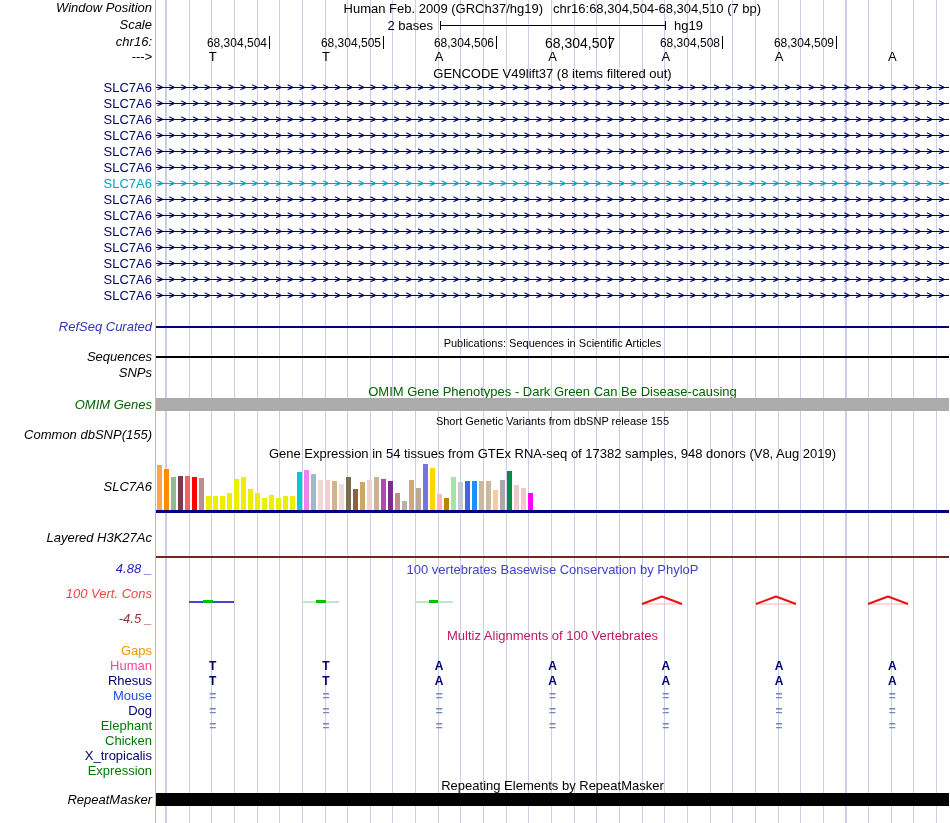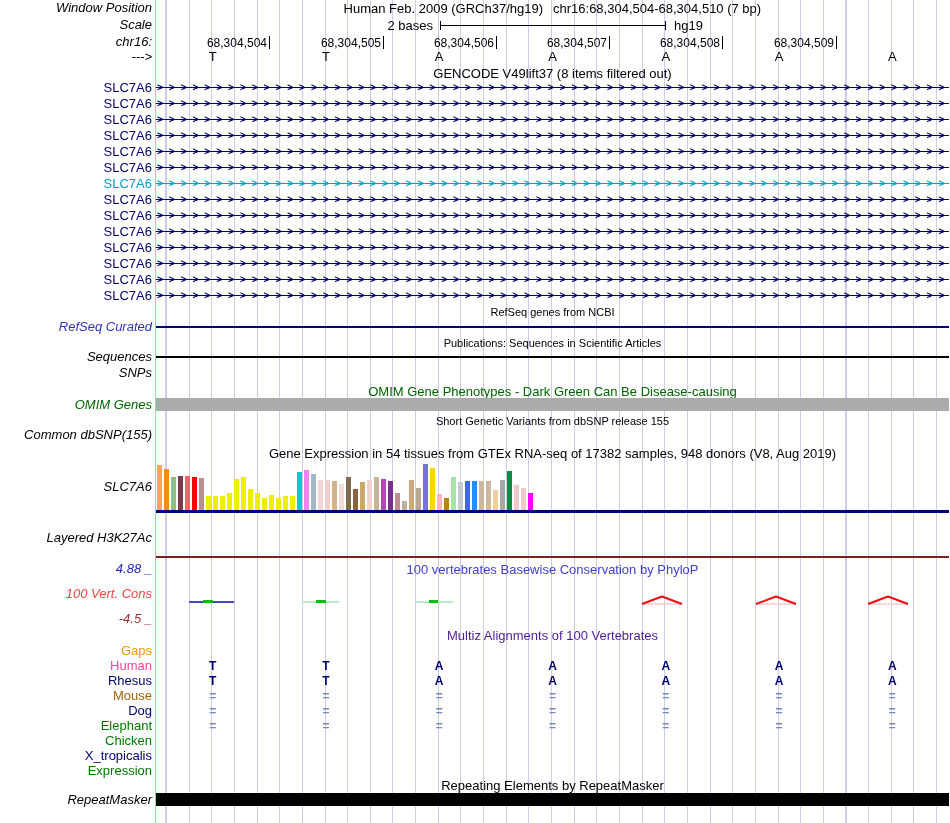--- a/index.html
+++ b/index.html
@@ -32,21 +32,21 @@
 
   <div class="llabel" style="top:34px;">chr16:</div>
   <div id="coords-host">
       <div style="position: absolute; left: 269px; top: 36px; width: 1px; height: 13px; background: rgb(0, 0, 0);"></div>
       <div style="position: absolute; right: 683px; top: 37px; font-size: 12px; line-height: 13px; white-space: nowrap;">68,304,504</div>
       <div style="position: absolute; left: 383px; top: 36px; width: 1px; height: 13px; background: rgb(0, 0, 0);"></div>
       <div style="position: absolute; right: 569px; top: 37px; font-size: 12px; line-height: 13px; white-space: nowrap;">68,304,505</div>
       <div style="position: absolute; left: 496px; top: 36px; width: 1px; height: 13px; background: rgb(0, 0, 0);"></div>
       <div style="position: absolute; right: 456px; top: 37px; font-size: 12px; line-height: 13px; white-space: nowrap;">68,304,506</div>
       <div style="position: absolute; left: 609px; top: 36px; width: 1px; height: 13px; background: rgb(0, 0, 0);"></div>
-      <div style="position: absolute; right: 343px; top: 37px; font-size: 12px; line-height: 13px; white-space: nowrap;">68,304,507</div>
+      <div style="position: absolute; right: 335px; top: 37px; font-size: 14px; line-height: 13px; white-space: nowrap;">68,304,507</div>
       <div style="position: absolute; left: 722px; top: 36px; width: 1px; height: 13px; background: rgb(0, 0, 0);"></div>
       <div style="position: absolute; right: 230px; top: 37px; font-size: 12px; line-height: 13px; white-space: nowrap;">68,304,508</div>
       <div style="position: absolute; left: 836px; top: 36px; width: 1px; height: 13px; background: rgb(0, 0, 0);"></div>
       <div style="position: absolute; right: 116px; top: 37px; font-size: 12px; line-height: 13px; white-space: nowrap;">68,304,509</div>
     </div>
 
   <div class="llabel" style="top:49px;">---&gt;</div>
   <div id="bases-host">
       <div style="position: absolute; left: 202.643px; top: 50px; width: 20px; text-align: center; font-size: 13px; line-height: 14px;">T</div>
       <div style="position: absolute; left: 315.929px; top: 50px; width: 20px; text-align: center; font-size: 13px; line-height: 14px;">T</div>
@@ -124,21 +124,20 @@
         <div style="position: absolute; left: 0px; top: 7px; width: 100%; height: 1px; background: rgb(0, 0, 112);"></div>
         <div style="position: absolute; left: 1px; top: 0px; font-size: 10px; line-height: 16px; letter-spacing: 6px; font-weight: bold; color: rgb(0, 0, 112); white-space: nowrap;">&gt;&gt;&gt;&gt;&gt;&gt;&gt;&gt;&gt;&gt;&gt;&gt;&gt;&gt;&gt;&gt;&gt;&gt;&gt;&gt;&gt;&gt;&gt;&gt;&gt;&gt;&gt;&gt;&gt;&gt;&gt;&gt;&gt;&gt;&gt;&gt;&gt;&gt;&gt;&gt;&gt;&gt;&gt;&gt;&gt;&gt;&gt;&gt;&gt;&gt;&gt;&gt;&gt;&gt;&gt;&gt;&gt;&gt;&gt;&gt;&gt;&gt;&gt;&gt;&gt;&gt;&gt;</div>
       </div>
       <div style="position: absolute; right: 798px; top: 288px; font-size: 13px; line-height: 16px; color: rgb(0, 0, 112); white-space: nowrap;">SLC7A6</div>
       <div style="position: absolute; left: 156px; top: 288px; width: 793px; height: 16px; overflow: hidden;">
         <div style="position: absolute; left: 0px; top: 7px; width: 100%; height: 1px; background: rgb(0, 0, 112);"></div>
         <div style="position: absolute; left: 1px; top: 0px; font-size: 10px; line-height: 16px; letter-spacing: 6px; font-weight: bold; color: rgb(0, 0, 112); white-space: nowrap;">&gt;&gt;&gt;&gt;&gt;&gt;&gt;&gt;&gt;&gt;&gt;&gt;&gt;&gt;&gt;&gt;&gt;&gt;&gt;&gt;&gt;&gt;&gt;&gt;&gt;&gt;&gt;&gt;&gt;&gt;&gt;&gt;&gt;&gt;&gt;&gt;&gt;&gt;&gt;&gt;&gt;&gt;&gt;&gt;&gt;&gt;&gt;&gt;&gt;&gt;&gt;&gt;&gt;&gt;&gt;&gt;&gt;&gt;&gt;&gt;&gt;&gt;&gt;&gt;&gt;&gt;&gt;</div>
       </div>
     </div>
 
-  <div class="title small" style="top:306px;">RefSeq genes from NCBI</div>
   <div class="llabel" id="refseq-label" style="top: 319px; color: rgb(51, 51, 179);">RefSeq Curated</div>
   <div class="bar-line" id="refseq-line" style="top: 326px; height: 2px; background: rgb(0, 0, 128);"></div>
 
   <div class="title small" style="top:337px;">Publications: Sequences in Scientific Articles</div>
   <div class="llabel" style="top:349px;">Sequences</div>
   <div class="bar-line" id="pubs-line" style="top: 356px; height: 2px; background: rgb(0, 0, 0);"></div>
   <div class="llabel" style="top:365px;">SNPs</div>
 
   <div class="title" id="omim-title" style="top: 384px; color: rgb(0, 100, 0);">OMIM Gene Phenotypes - Dark Green Can Be Disease-causing</div>
   <div class="llabel" id="omim-label" style="top: 397px; color: rgb(0, 100, 0);">OMIM Genes</div>
@@ -228,40 +227,40 @@
       <div style="position: absolute; left: 754px; top: 592px; width: 44px; height: 11px;"><svg width="44" height="11" xmlns="http://www.w3.org/2000/svg">
           <path d="M2,9 L42,9" stroke="#FFB3B3" stroke-width="1" fill="none"></path>
           <path d="M2,9 L22,1.5 L42,9" stroke="#EE1111" stroke-width="2" fill="none" stroke-linejoin="round"></path>
         </svg></div>
       <div style="position: absolute; left: 866px; top: 592px; width: 44px; height: 11px;"><svg width="44" height="11" xmlns="http://www.w3.org/2000/svg">
           <path d="M2,9 L42,9" stroke="#FFB3B3" stroke-width="1" fill="none"></path>
           <path d="M2,9 L22,1.5 L42,9" stroke="#EE1111" stroke-width="2" fill="none" stroke-linejoin="round"></path>
         </svg></div>
     </div>
 
-  <div class="title" id="multiz-title" style="top: 628px; color: #4c1d95;">Multiz Alignments of 100 Vertebrates</div>
+  <div class="title" id="multiz-title" style="top: 628px; color: #be185d;">Multiz Alignments of 100 Vertebrates</div>
   <div id="multiz-host">
       <div style="position: absolute; right: 798px; top: 643px; font-size: 13px; line-height: 15px; color: rgb(238, 154, 0); white-space: nowrap;">Gaps</div>
       <div style="position: absolute; right: 798px; top: 658px; font-size: 13px; line-height: 15px; color: #ec4899; white-space: nowrap;">Human</div>
       <div style="position: absolute; left: 202.643px; top: 659px; width: 20px; text-align: center; font-size: 12px; line-height: 14px; font-weight: bold; color: rgb(0, 0, 112);">T</div>
       <div style="position: absolute; left: 315.929px; top: 659px; width: 20px; text-align: center; font-size: 12px; line-height: 14px; font-weight: bold; color: rgb(0, 0, 112);">T</div>
       <div style="position: absolute; left: 429.214px; top: 659px; width: 20px; text-align: center; font-size: 12px; line-height: 14px; font-weight: bold; color: rgb(0, 0, 112);">A</div>
       <div style="position: absolute; left: 542.5px; top: 659px; width: 20px; text-align: center; font-size: 12px; line-height: 14px; font-weight: bold; color: rgb(0, 0, 112);">A</div>
       <div style="position: absolute; left: 655.786px; top: 659px; width: 20px; text-align: center; font-size: 12px; line-height: 14px; font-weight: bold; color: rgb(0, 0, 112);">A</div>
       <div style="position: absolute; left: 769.071px; top: 659px; width: 20px; text-align: center; font-size: 12px; line-height: 14px; font-weight: bold; color: rgb(0, 0, 112);">A</div>
       <div style="position: absolute; left: 882.357px; top: 659px; width: 20px; text-align: center; font-size: 12px; line-height: 14px; font-weight: bold; color: rgb(0, 0, 112);">A</div>
       <div style="position: absolute; right: 798px; top: 673px; font-size: 13px; line-height: 15px; color: rgb(0, 0, 112); white-space: nowrap;">Rhesus</div>
       <div style="position: absolute; left: 202.643px; top: 674px; width: 20px; text-align: center; font-size: 12px; line-height: 14px; font-weight: bold; color: rgb(0, 0, 112);">T</div>
       <div style="position: absolute; left: 315.929px; top: 674px; width: 20px; text-align: center; font-size: 12px; line-height: 14px; font-weight: bold; color: rgb(0, 0, 112);">T</div>
       <div style="position: absolute; left: 429.214px; top: 674px; width: 20px; text-align: center; font-size: 12px; line-height: 14px; font-weight: bold; color: rgb(0, 0, 112);">A</div>
       <div style="position: absolute; left: 542.5px; top: 674px; width: 20px; text-align: center; font-size: 12px; line-height: 14px; font-weight: bold; color: rgb(0, 0, 112);">A</div>
       <div style="position: absolute; left: 655.786px; top: 674px; width: 20px; text-align: center; font-size: 12px; line-height: 14px; font-weight: bold; color: rgb(0, 0, 112);">A</div>
       <div style="position: absolute; left: 769.071px; top: 674px; width: 20px; text-align: center; font-size: 12px; line-height: 14px; font-weight: bold; color: rgb(0, 0, 112);">A</div>
       <div style="position: absolute; left: 882.357px; top: 674px; width: 20px; text-align: center; font-size: 12px; line-height: 14px; font-weight: bold; color: rgb(0, 0, 112);">A</div>
-      <div style="position: absolute; right: 798px; top: 688px; font-size: 13px; line-height: 15px; color: #a16207; white-space: nowrap; margin-left: 8px;">Mouse</div>
+      <div style="position: absolute; right: 798px; top: 688px; font-size: 13px; line-height: 15px; color: #1d4ed8; white-space: nowrap; margin-left: 8px;">Mouse</div>
       <div style="position: absolute; left: 202.643px; top: 689px; width: 20px; text-align: center; font-size: 12px; line-height: 14px; font-weight: bold; color: rgb(119, 136, 187);">=</div>
       <div style="position: absolute; left: 315.929px; top: 689px; width: 20px; text-align: center; font-size: 12px; line-height: 14px; font-weight: bold; color: rgb(119, 136, 187);">=</div>
       <div style="position: absolute; left: 429.214px; top: 689px; width: 20px; text-align: center; font-size: 12px; line-height: 14px; font-weight: bold; color: rgb(119, 136, 187);">=</div>
       <div style="position: absolute; left: 542.5px; top: 689px; width: 20px; text-align: center; font-size: 12px; line-height: 14px; font-weight: bold; color: rgb(119, 136, 187);">=</div>
       <div style="position: absolute; left: 655.786px; top: 689px; width: 20px; text-align: center; font-size: 12px; line-height: 14px; font-weight: bold; color: rgb(119, 136, 187);">=</div>
       <div style="position: absolute; left: 769.071px; top: 689px; width: 20px; text-align: center; font-size: 12px; line-height: 14px; font-weight: bold; color: rgb(119, 136, 187);">=</div>
       <div style="position: absolute; left: 882.357px; top: 689px; width: 20px; text-align: center; font-size: 12px; line-height: 14px; font-weight: bold; color: rgb(119, 136, 187);">=</div>
       <div style="position: absolute; right: 798px; top: 703px; font-size: 13px; line-height: 15px; color: rgb(0, 0, 112); white-space: nowrap;">Dog</div>
       <div style="position: absolute; left: 202.643px; top: 704px; width: 20px; text-align: center; font-size: 12px; line-height: 14px; font-weight: bold; color: rgb(119, 136, 187);">=</div>
       <div style="position: absolute; left: 315.929px; top: 704px; width: 20px; text-align: center; font-size: 12px; line-height: 14px; font-weight: bold; color: rgb(119, 136, 187);">=</div>

